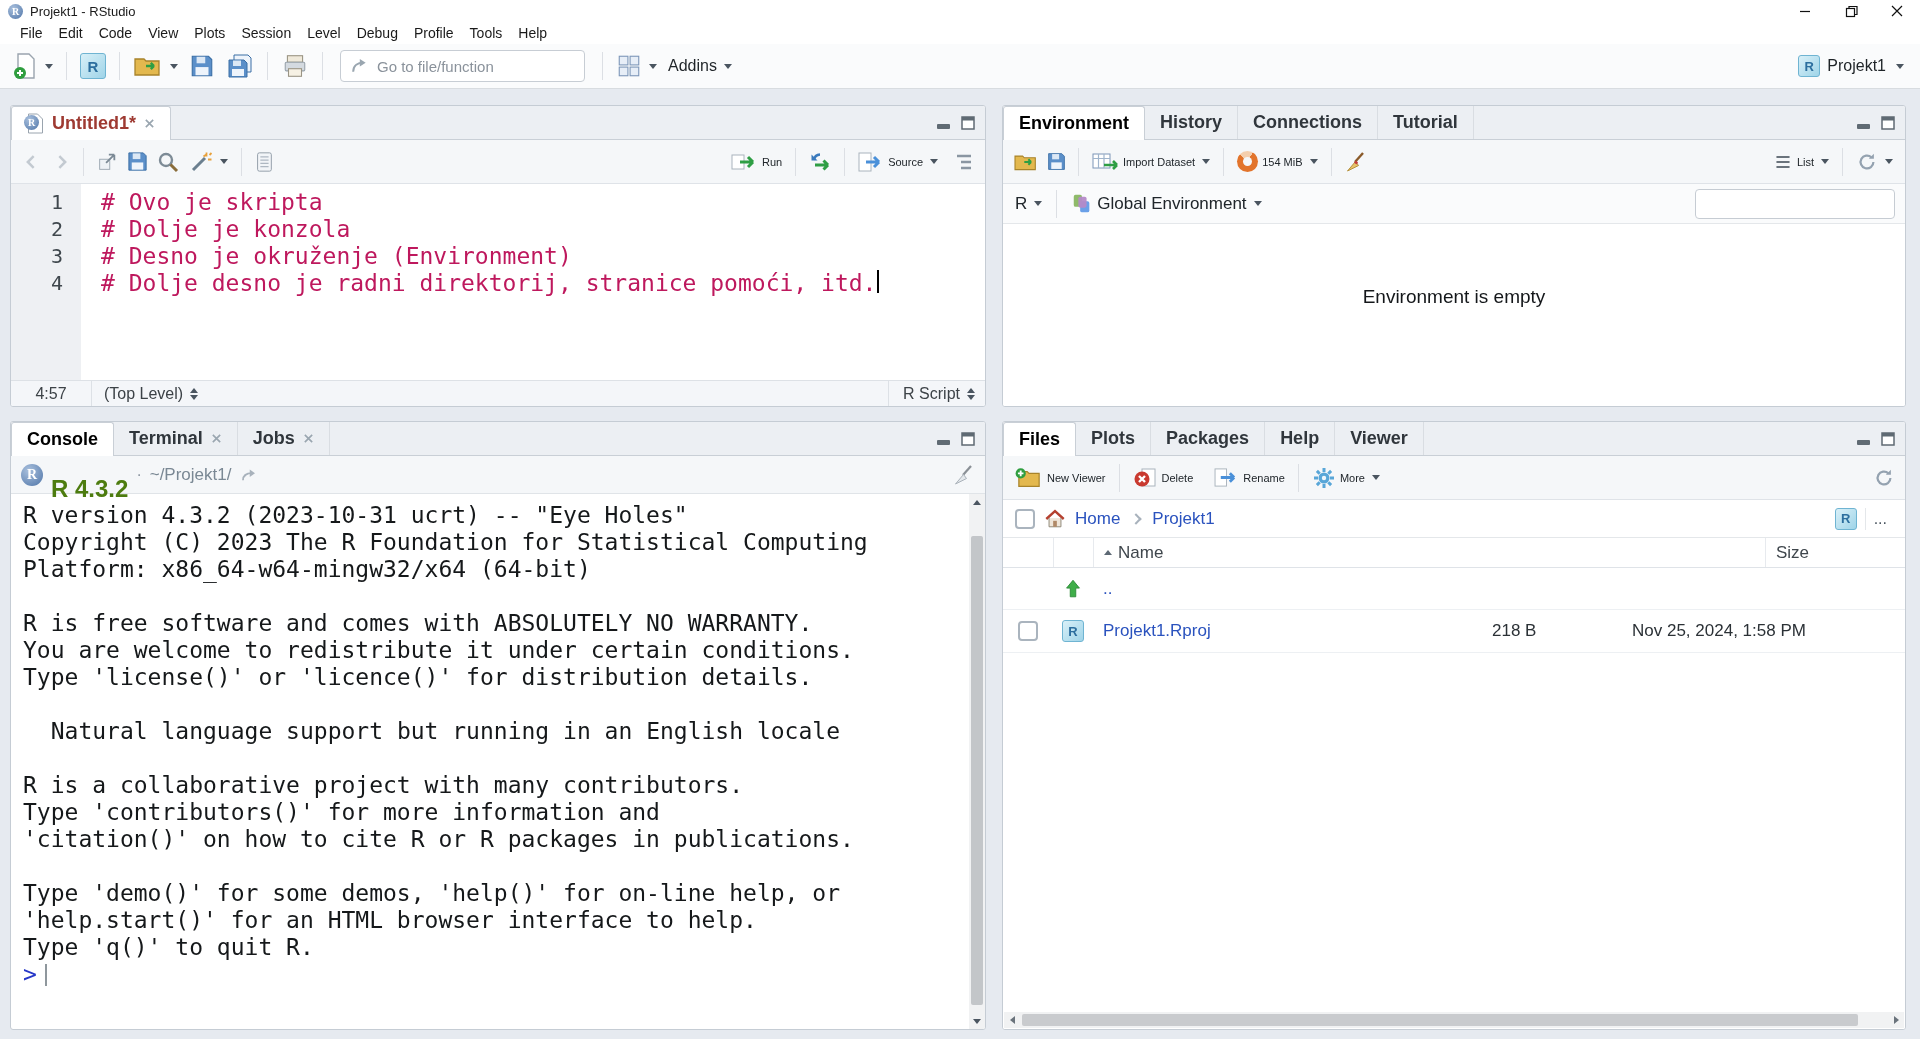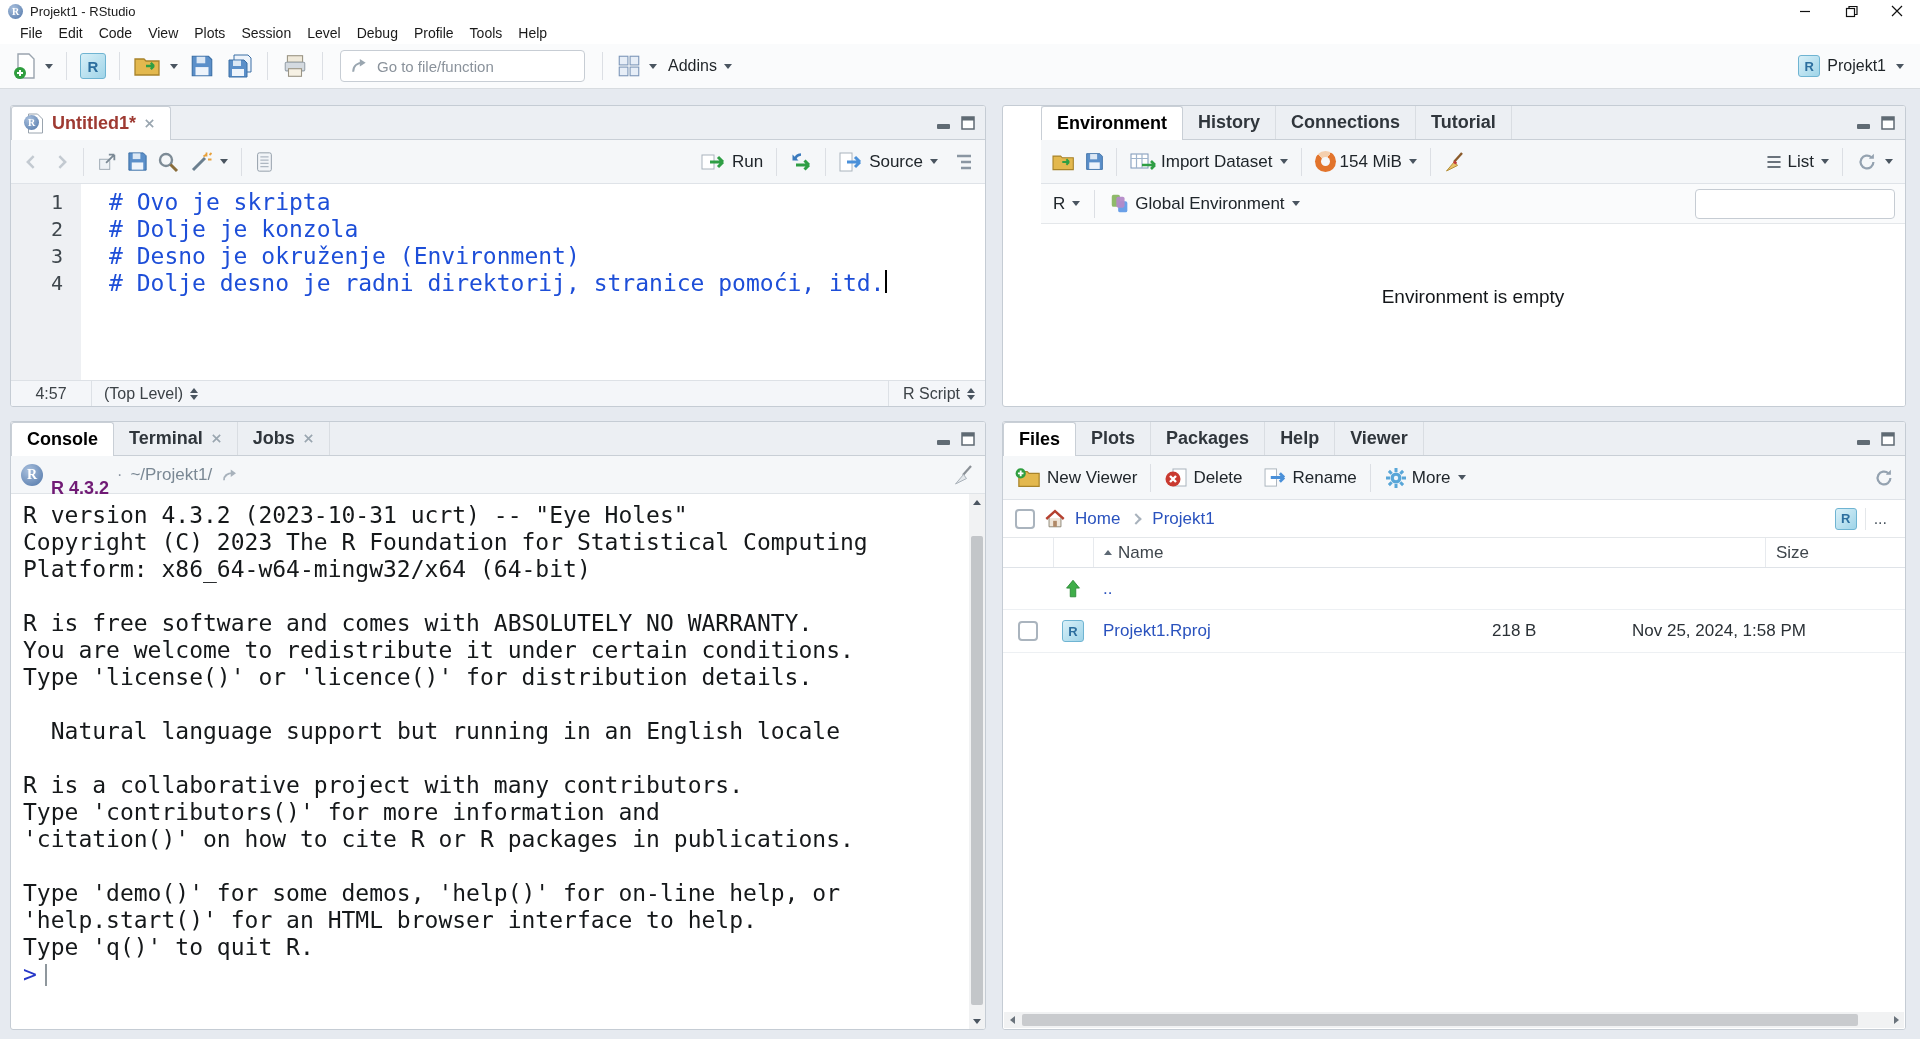--- a/index.html
+++ b/index.html
@@ -49,54 +49,54 @@
     border-top:5px solid #4a5560; }
   .chev { width:8px; height:8px; border-top:2px solid #a8b2bc; border-right:2px solid #a8b2bc;
     transform:rotate(45deg); display:inline-block; margin:0 4px; }
 
   
   .workspace { position:relative; height:950px; }
   .pane { position:absolute; background:#fff; border:1px solid #c5ccd4; border-radius:3px;
     display:flex; flex-direction:column; overflow:hidden; }
   #source-pane  { left:10px;  top:16px;  width:976px; height:302px; }
   #console-pane { left:10px;  top:332px; width:976px; height:609px; }
-  #env-pane     { left:1002px; top:16px;  width:904px; height:302px;padding-left:38px; }
+  #env-pane     { left:1002px; top:16px;  width:904px; height:302px; }
   #files-pane   { left:1002px; top:332px; width:904px; height:609px; }
 
   .tabstrip { height:34px; background:#eceff3; border-bottom:1px solid #c9cfd6;
     display:flex; align-items:stretch; flex:none; }
   .tab { display:flex; align-items:center; gap:8px; padding:0 15px; font-size:18px; font-weight:600;
     color:#30363c; border-right:1px solid #d9dde2; }
   .tab.active { background:#fff; border:1px solid #c9cfd6; border-bottom:none; margin-bottom:-1px;
     border-radius:3px 3px 0 0; color:#000; }
   .panebtns { margin-left:auto; display:flex; align-items:center; gap:6px; padding-right:8px; }
 
   .paneToolbar { height:44px; background:#f5f7f9; border-bottom:1px solid #dfe3e8;
     display:flex; align-items:center; padding:0 10px; gap:7px; flex:none; font-size:17px; color:#20262b; }
-  .paneToolbar .lbl { font-size:17px; color:#20262b; }
+  .paneToolbar .lbl { font-size:11px; color:#20262b; }
 
   
   .code-area { position:relative; flex:1; background:#fff; padding-top:5px; }
   .gutter-bg { position:absolute; left:0; top:0; bottom:0; width:70px; background:#eef0f3; }
   .code-line { display:flex; height:27px; position:relative; }
   .code-line .ln { width:70px; flex:none; text-align:right; padding-right:18px; color:#3f474d;
     font-size:20px; line-height:27px; }
-  .code-line .ct { padding-left:28px; font-size:23px; line-height:27px; color:#1d4ed8; white-space:pre; }
+  .code-line .ct { padding-left:20px; font-size:23px; line-height:27px; color:#be185d; white-space:pre; }
   .txtcursor { display:inline-block; width:2px; height:23px; background:#000; vertical-align:middle; margin-left:1px; }
   .statusbar { height:26px; background:#f4f6f9; border-top:1px solid #dde1e6; display:flex;
     align-items:center; font-size:16px; color:#3c4247; flex:none; }
   .statusbar .pos { width:80px; text-align:center; }
   .statusbar .ssep { width:1px; height:100%; background:#dde1e6; }
   .statusbar .scope { display:flex; align-items:center; padding:0 12px; }
   .statusbar .ftype { display:flex; align-items:center; padding:0 10px 0 14px; border-left:1px solid #dde1e6; height:100%; }
 
   
   .console-header { height:38px; background:#f5f7f9; border-bottom:1px solid #e0e4e8;
     display:flex; align-items:center; gap:8px; padding:0 10px; flex:none; }
-  .console-header .ver { font-size:18px; font-weight:600; color:#701a75;margin-top:28px; }
+  .console-header .ver { font-size:24px; font-weight:600; color:#4d7c0f;margin-top:28px; }
   .console-header .dot { color:#8a94a0; font-size:16px; }
   .console-header .path { font-size:17px; color:#7a8894; }
   .console-body { position:relative; flex:1; overflow:hidden; }
   .console-out { font-size:23px; line-height:27px; color:#15181a; padding:8px 24px 0 12px;
     white-space:pre-wrap; }
   .prompt-row { display:flex; align-items:center; height:27px; padding-left:12px; gap:8px; }
   .prompt-row .pch { font-size:23px; line-height:27px; color:#2637c8; }
   .prompt-row .pcursor { width:2px; height:22px; background:#8f979d; }
   .vscroll { position:absolute; right:0; top:0; bottom:0; width:16px; background:#f1f2f3; }
   .vscroll .sa { position:absolute; left:0; right:0; height:16px; display:flex; align-items:center; justify-content:center; }

